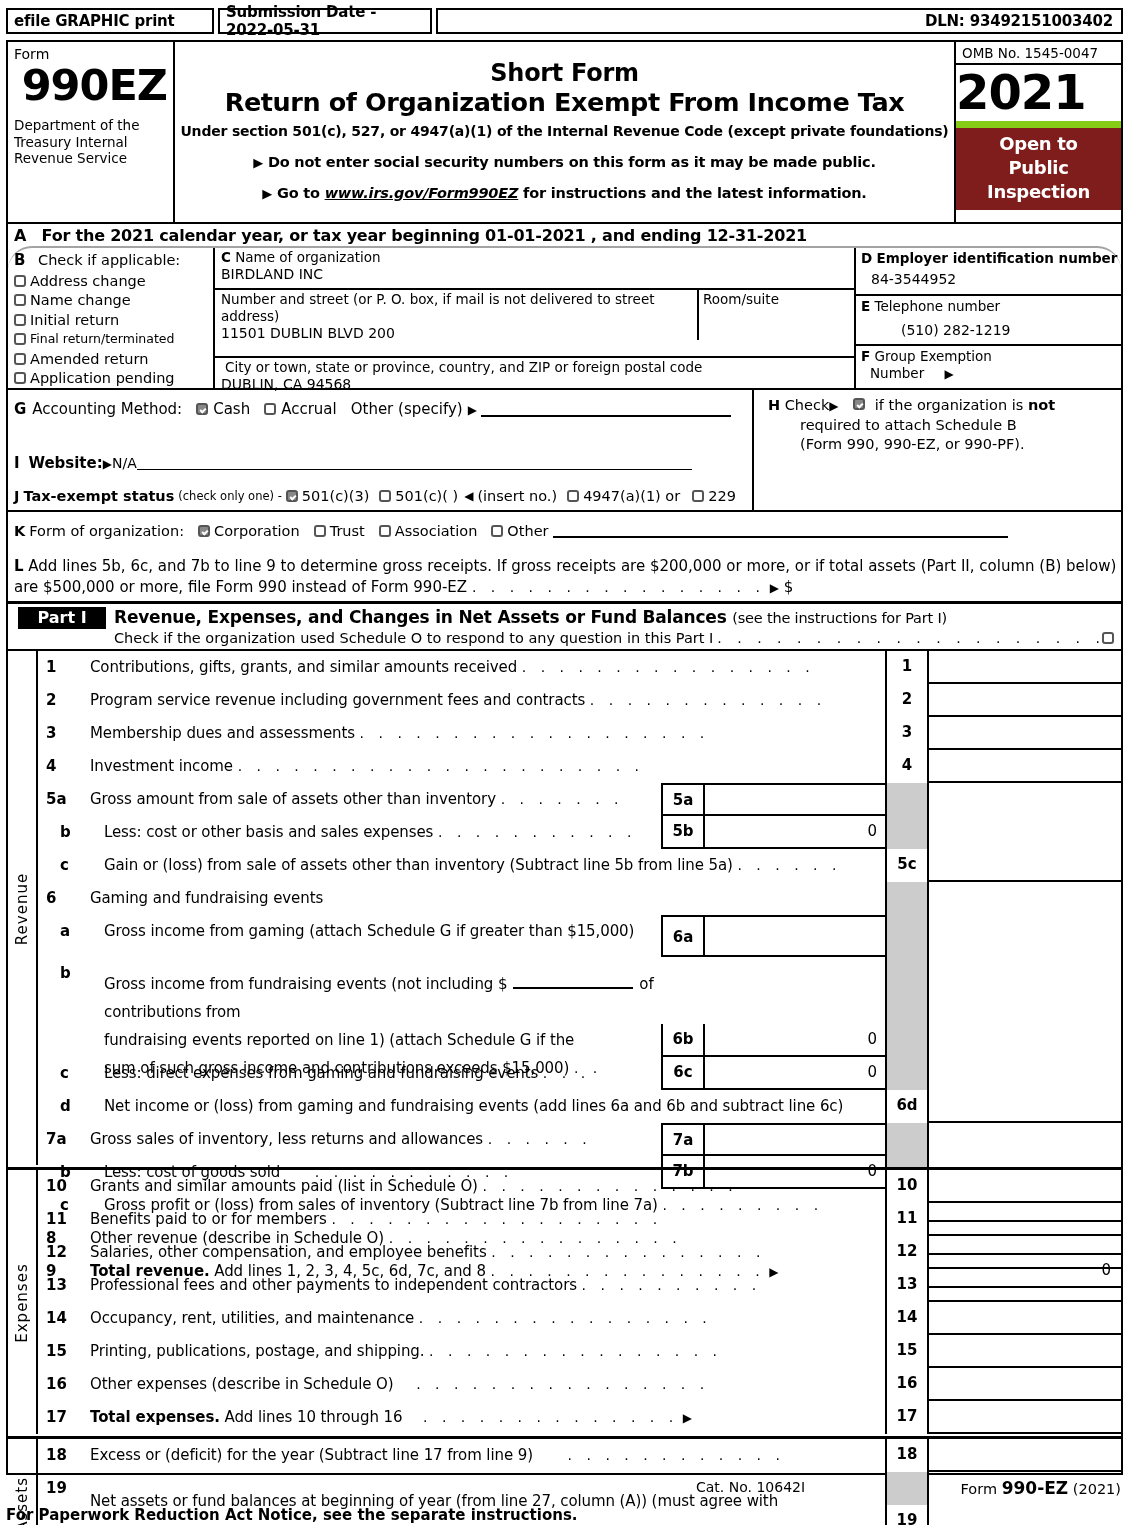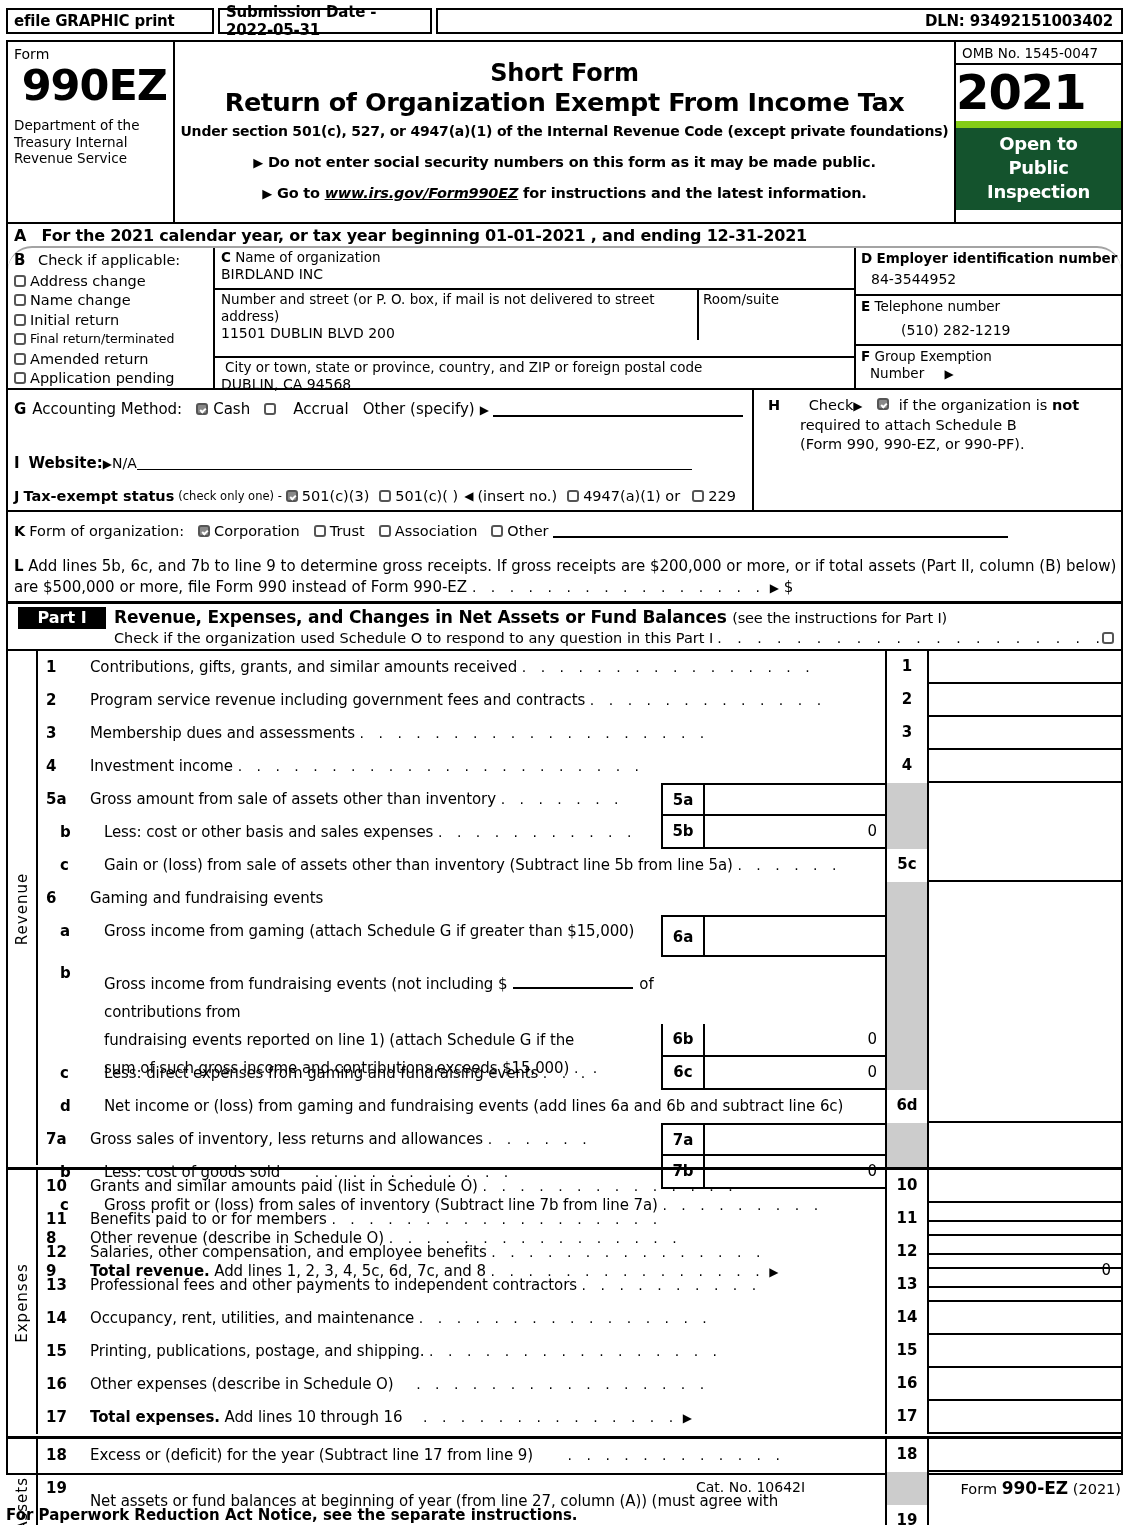--- a/index.html
+++ b/index.html
@@ -36,21 +36,21 @@
   .t-main{font-size:25.5px;font-weight:bold;line-height:31px;letter-spacing:-.4px;}
   .t-sub{font-size:14px;font-weight:bold;line-height:19px;margin-top:4px;letter-spacing:-.2px;}
   .t-note{font-size:14.5px;font-weight:bold;line-height:19px;margin-top:12px;letter-spacing:-.2px;}
   .t-note2{font-size:14.5px;font-weight:bold;line-height:19px;margin-top:12px;letter-spacing:-.2px;}
   .t-note2 .url{font-style:italic;text-decoration:underline;}
   .tri{font-size:13px;}
 
   .hdr .rightcol{position:absolute;left:946px;top:0;width:167px;height:180px;border-left:2px solid #000;box-sizing:border-box;}
   .omb{font-size:13.5px;padding:3px 0 2px 6px;border-bottom:2px solid #000;}
   .yr{font-size:48px;font-weight:bold;text-align:left;line-height:54px;letter-spacing:-1px;border-bottom:7px solid #84cc16;padding-bottom:2px;}
-  .openpub{background:#14532d;color:#fff;text-align:center;font-weight:bold;font-size:18px;line-height:24px;padding:4px 0 6px;letter-spacing:-.3px;}
+  .openpub{background:#7f1d1d;color:#fff;text-align:center;font-weight:bold;font-size:18px;line-height:24px;padding:4px 0 6px;letter-spacing:-.3px;}
 
   
   .rowA{position:absolute;left:0;top:180px;width:1113px;height:24px;border-top:2px solid #000;box-sizing:border-box;font-weight:bold;font-size:16px;padding:2px 0 0 6px;letter-spacing:-.2px;}
   .rowA .lbl{font-weight:bold;}
 
   
   .bcd{position:absolute;left:0;top:204px;width:1113px;height:142px;border-top:2px solid #a3a3a3;box-sizing:border-box;border-radius:24px;}
   .colB{position:absolute;left:0;top:0;width:205px;height:140px;padding:3px 0 0 6px;box-sizing:border-box;}
   .colB .hd{font-size:14.5px;line-height:18px;}
   .colB .hd b{font-size:15px;}
@@ -272,21 +272,21 @@
 
     <div class="gh">
       <div class="ghleft">
 
         <div class="rowG">
           <b>G</b>
           <span style="margin-left:6px">Accounting Method:</span>
           <span class="cbx checked" style="margin-left:14px;margin-top:3px"></span>
           <span style="margin-left:5px">Cash</span>
           <span class="cbx" style="margin-left:14px;margin-top:3px"></span>
-          <span style="margin-left:17px">Accrual</span>
+          <span style="margin-left:5px">Accrual</span>
           <span style="margin-left:14px">Other (specify)</span>
           <span style="margin-left:5px;font-size:12px;margin-top:3px">▶</span>
           <span class="ul"></span>
         </div>
 
         <div class="rowI">
           <b>I</b>
           <b style="margin-left:4px">Website:</b><span style="font-size:12px">▶</span><span style="font-size:14px">N/A</span><span class="ul"></span>
         </div>
 
@@ -316,21 +316,21 @@
           <span class="cbx" style="margin-left:10px"></span>
           <span>Association</span>
           <span class="cbx" style="margin-left:10px"></span>
           <span>Other</span>
           <span class="ul"></span>
         </div>
       </div>
 
       <div class="ghright">
         <b>H</b>
-        <span style="margin-left:24px">Check</span><span style="font-size:12px">▶</span>
+        <span style="margin-left:0">Check</span><span style="font-size:12px">▶</span>
         <span class="cbx checked" style="margin-left:10px"></span>
         <span style="margin-left:5px">if the organization is </span><b>not</b>
         <div style="margin-left:32px">required to attach Schedule B</div>
         <div style="margin-left:32px">(Form 990, 990-EZ, or 990-PF).</div>
       </div>
     </div>
 
     <div class="rowL">
       <b>L</b>
       <span>Add lines 5b, 6c, and 7b to line 9 to determine gross receipts. If gross receipts are $200,000 or more, or if total assets (Part II, column (B) below) are</span>

